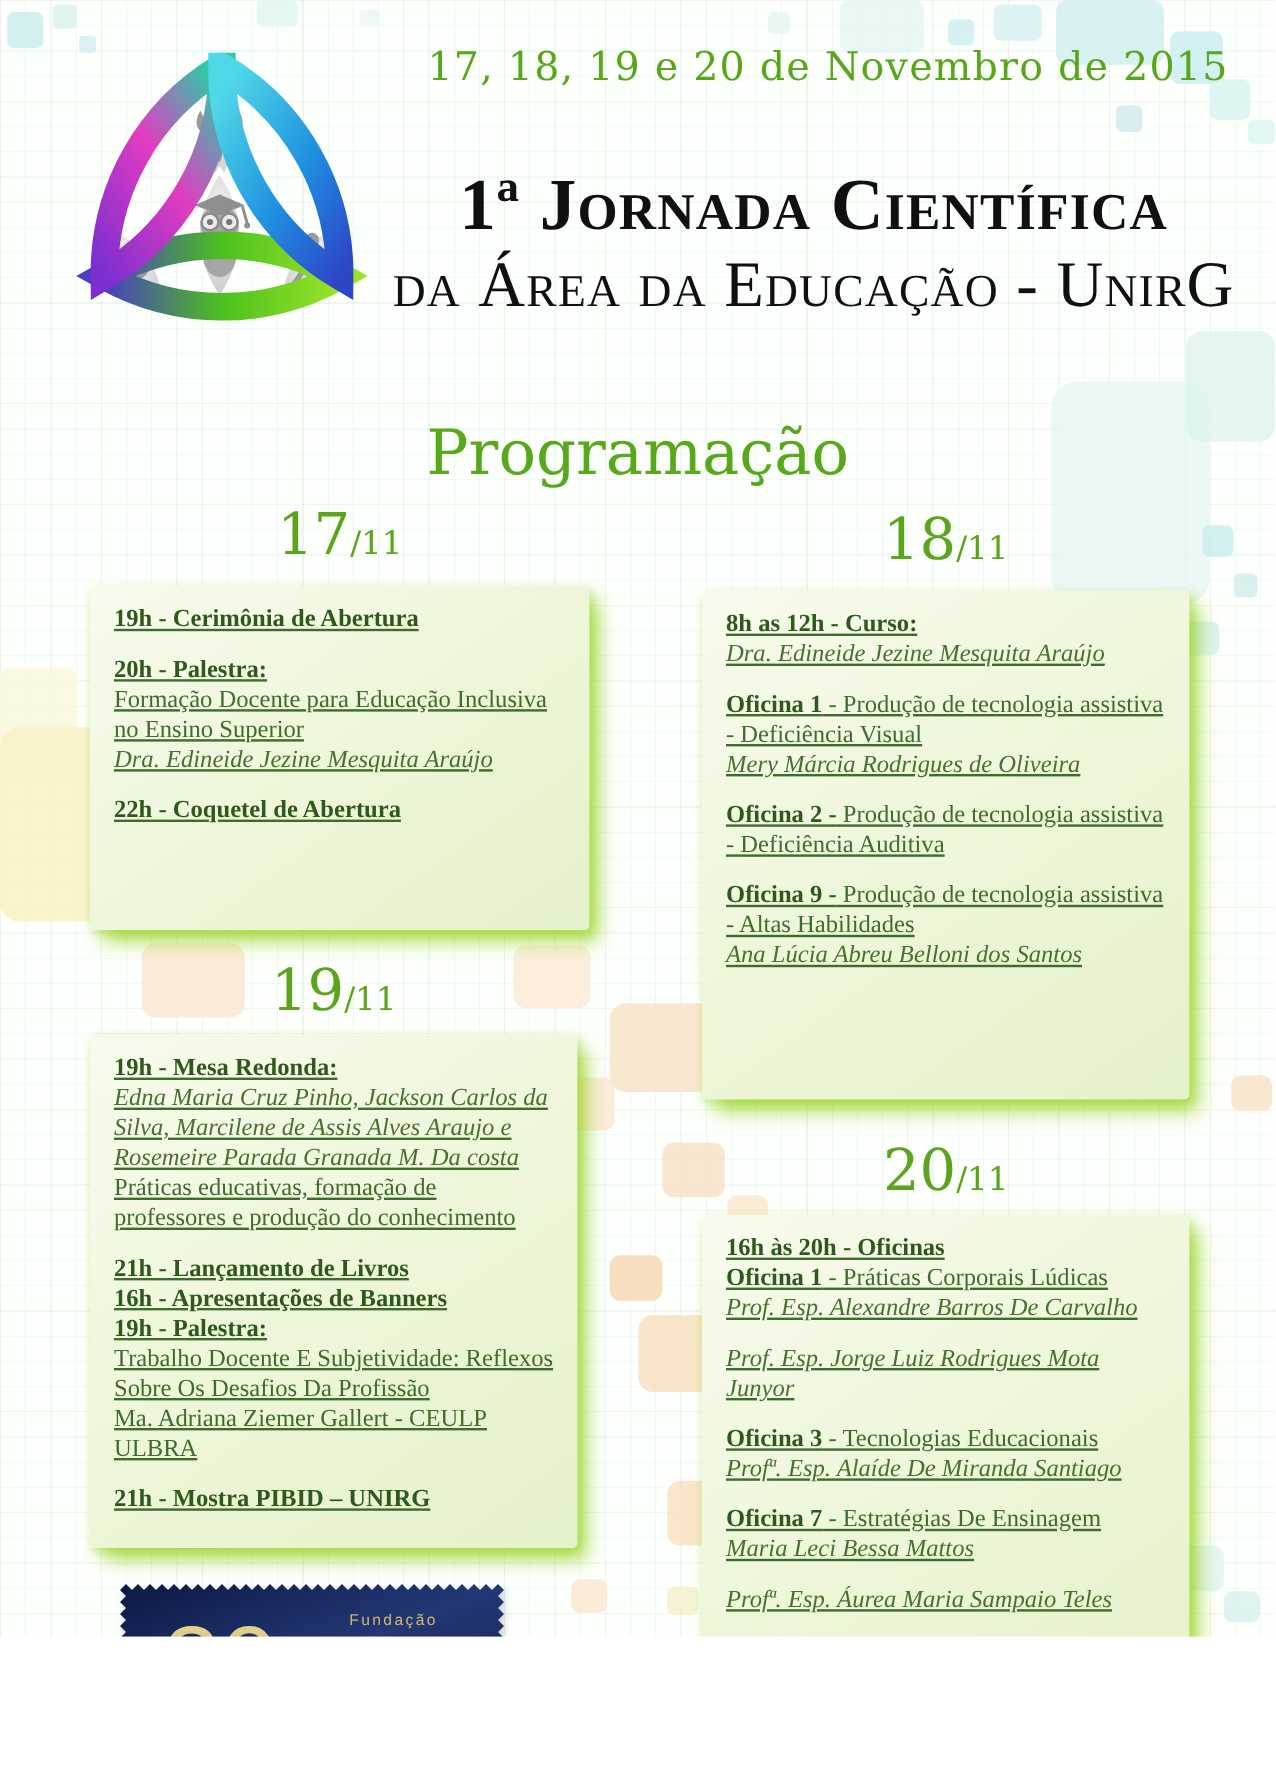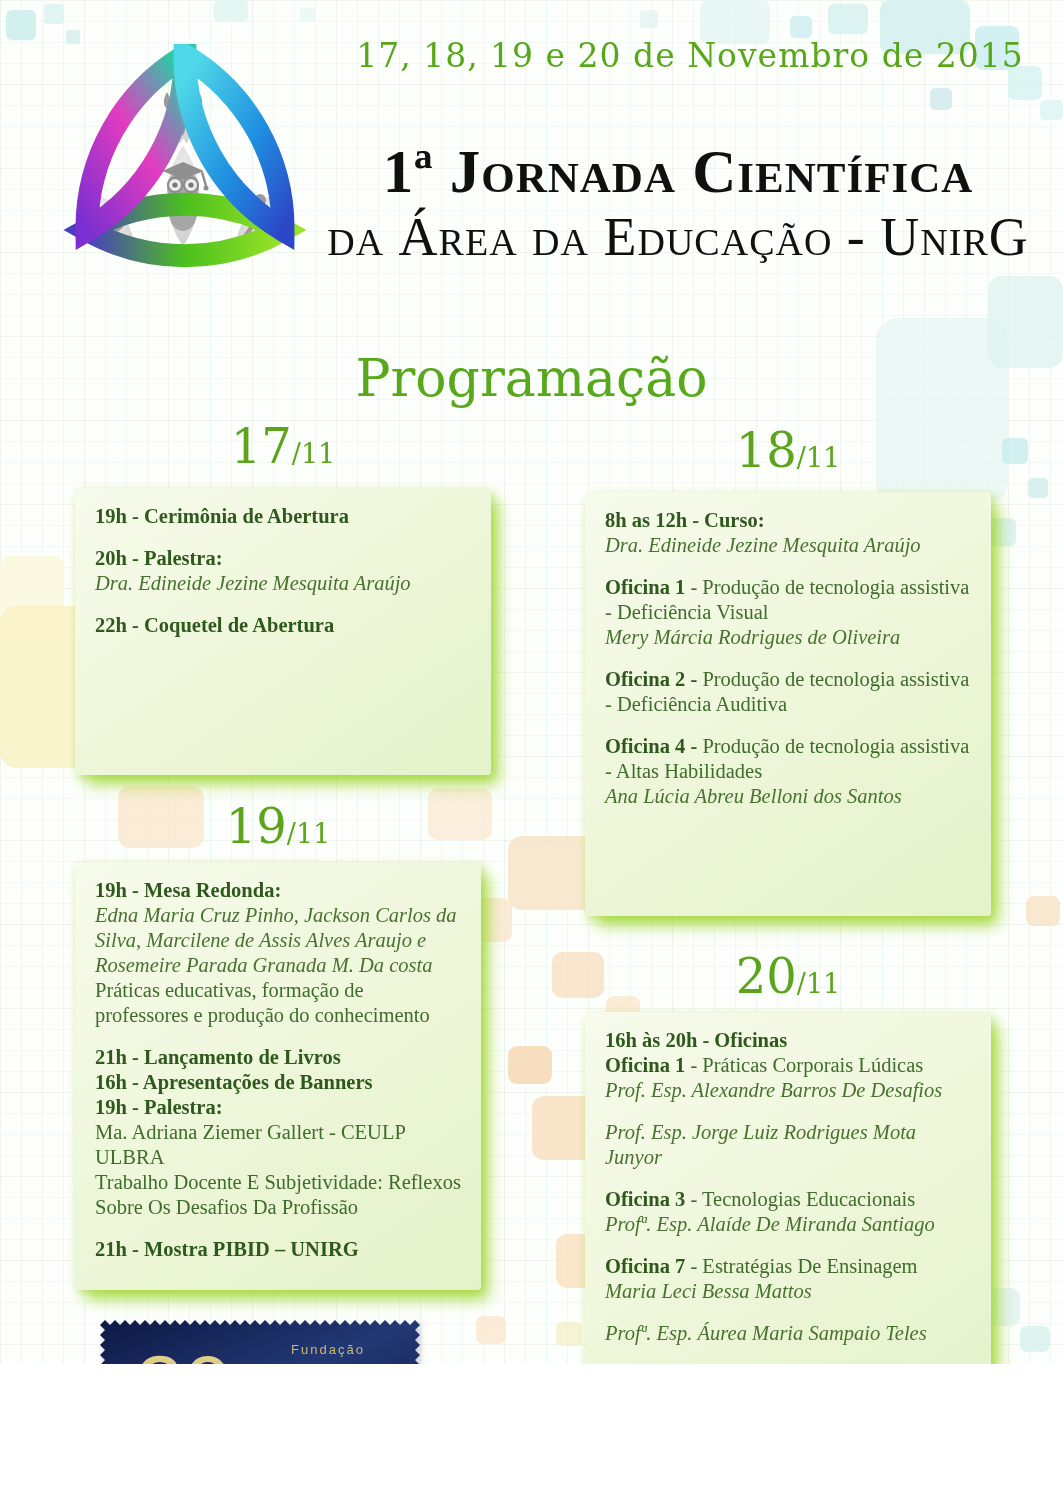--- a/index.html
+++ b/index.html
@@ -29,21 +29,21 @@
   }
   .sec-heading{position:absolute; text-align:center; font-family:"DejaVu Serif", serif; color:#5da41d;}
   .sec-heading .day{font-size:48px;}
   .sec-heading .mon{font-size:27px;}
   .box{
     position:absolute; box-sizing:border-box; padding:16px 20px; border-radius:4px;
     background:linear-gradient(145deg,#f7fbec 0%,#edf6d8 55%,#e4f2c9 100%);
     box-shadow: 9px 11px 16px -2px rgba(158,214,46,.85), 2px 3px 8px rgba(158,214,46,.45);
     font-size:20.5px; line-height:25px; color:#3f6b2c;
   }
-  .ln{min-height:25px;}
+  .ln{min-height:25px;text-decoration:underline;}
   .ln .b{font-weight:bold; color:#2e581c;}
   .ln .r{font-weight:normal;}
   .ln .i{font-style:italic; color:#48712f;}
   .sp{height:17px;}
   .stamp{position:absolute; left:100px; top:1320px; filter:drop-shadow(2px 3px 3px rgba(40,40,60,.25));}
 </style>
 </head>
 <body>
 
 <div class="page">
@@ -178,56 +178,57 @@
     <span class="day">19</span><span class="mon">/11</span>
   </div>
   <div class="sec-heading" style="left:585px;top:948px;width:406px">
     <span class="day">20</span><span class="mon">/11</span>
   </div>
 
   <div class="box" style="left:75px;top:488px;width:416px;min-height:287px">
     <div class="ln"><span class="b">19h - Cerimônia de Abertura</span><span class="r"></span><span class="i"></span></div>
     <div class="sp"></div>
     <div class="ln"><span class="b">20h - Palestra:</span><span class="r"></span><span class="i"></span></div>
+    <div class="ln"><span class="b"></span><span class="r">Formação Docente para Educação Inclusiva no Ensino Superior</span><span class="i"></span></div>
     <div class="ln"><span class="b"></span><span class="r"></span><span class="i">Dra. Edineide Jezine Mesquita Araújo</span></div>
     <div class="sp"></div>
     <div class="ln"><span class="b">22h - Coquetel de Abertura</span><span class="r"></span><span class="i"></span></div>
   </div>
 
   <div class="box" style="left:585px;top:492px;width:406px;min-height:424px">
     <div class="ln"><span class="b">8h as 12h - Curso:</span><span class="r"></span><span class="i"></span></div>
     <div class="ln"><span class="b"></span><span class="r"></span><span class="i">Dra. Edineide Jezine Mesquita Araújo</span></div>
     <div class="sp"></div>
     <div class="ln"><span class="b">Oficina 1</span><span class="r"> - Produção de tecnologia assistiva - Deficiência Visual</span><span class="i"></span></div>
     <div class="ln"><span class="b"></span><span class="r"></span><span class="i">Mery Márcia Rodrigues de Oliveira</span></div>
     <div class="sp"></div>
     <div class="ln"><span class="b">Oficina 2 -</span><span class="r"> Produção de tecnologia assistiva - Deficiência Auditiva</span><span class="i"></span></div>
     <div class="sp"></div>
-    <div class="ln"><span class="b">Oficina 4 -</span><span class="r"> Produção de tecnologia assistiva - Altas Habilidades</span><span class="i"></span></div>
+    <div class="ln"><span class="b">Oficina 9 -</span><span class="r"> Produção de tecnologia assistiva - Altas Habilidades</span><span class="i"></span></div>
     <div class="ln"><span class="b"></span><span class="r"></span><span class="i">Ana Lúcia Abreu Belloni dos Santos</span></div>
   </div>
 
   <div class="box" style="left:75px;top:862px;width:406px;min-height:428px">
     <div class="ln"><span class="b">19h - Mesa Redonda:</span><span class="r"></span><span class="i"></span></div>
     <div class="ln"><span class="b"></span><span class="r"></span><span class="i">Edna Maria Cruz Pinho, Jackson Carlos da Silva, Marcilene de Assis Alves Araujo e Rosemeire Parada Granada M. Da costa</span></div>
     <div class="ln"><span class="b"></span><span class="r">Práticas educativas, formação de professores e produção do conhecimento</span><span class="i"></span></div>
     <div class="sp"></div>
     <div class="ln"><span class="b">21h - Lançamento de Livros</span><span class="r"></span><span class="i"></span></div>
     <div class="ln"><span class="b">16h - Apresentações de Banners</span><span class="r"></span><span class="i"></span></div>
     <div class="ln"><span class="b">19h - Palestra:</span><span class="r"></span><span class="i"></span></div>
+    <div class="ln"><span class="b"></span><span class="r">Trabalho Docente E Subjetividade: Reflexos Sobre Os Desafios Da Profissão</span><span class="i"></span></div>
     <div class="ln"><span class="b"></span><span class="r">Ma. Adriana Ziemer Gallert - CEULP ULBRA</span><span class="i"></span></div>
-    <div class="ln"><span class="b"></span><span class="r">Trabalho Docente E Subjetividade: Reflexos Sobre Os Desafios Da Profissão</span><span class="i"></span></div>
     <div class="sp"></div>
     <div class="ln"><span class="b">21h - Mostra PIBID – UNIRG</span><span class="r"></span><span class="i"></span></div>
   </div>
 
   <div class="box" style="left:585px;top:1012px;width:406px;min-height:430px">
     <div class="ln"><span class="b">16h às 20h - Oficinas</span><span class="r"></span><span class="i"></span></div>
     <div class="ln"><span class="b">Oficina 1</span><span class="r"> - Práticas Corporais Lúdicas</span><span class="i"></span></div>
-    <div class="ln"><span class="b"></span><span class="r"></span><span class="i">Prof. Esp. Alexandre Barros De Desafios</span></div>
+    <div class="ln"><span class="b"></span><span class="r"></span><span class="i">Prof. Esp. Alexandre Barros De Carvalho</span></div>
     <div class="sp"></div>
     <div class="ln"><span class="b"></span><span class="r"></span><span class="i">Prof. Esp. Jorge Luiz Rodrigues Mota Junyor</span></div>
     <div class="sp"></div>
     <div class="ln"><span class="b">Oficina 3</span><span class="r"> - Tecnologias Educacionais</span><span class="i"></span></div>
     <div class="ln"><span class="b"></span><span class="r"></span><span class="i">Profª. Esp. Alaíde De Miranda Santiago</span></div>
     <div class="sp"></div>
     <div class="ln"><span class="b">Oficina 7</span><span class="r"> - Estratégias De Ensinagem</span><span class="i"></span></div>
     <div class="ln"><span class="b"></span><span class="r"></span><span class="i">Maria Leci Bessa Mattos</span></div>
     <div class="sp"></div>
     <div class="ln"><span class="b"></span><span class="r"></span><span class="i">Profª. Esp. Áurea Maria Sampaio Teles</span></div>

